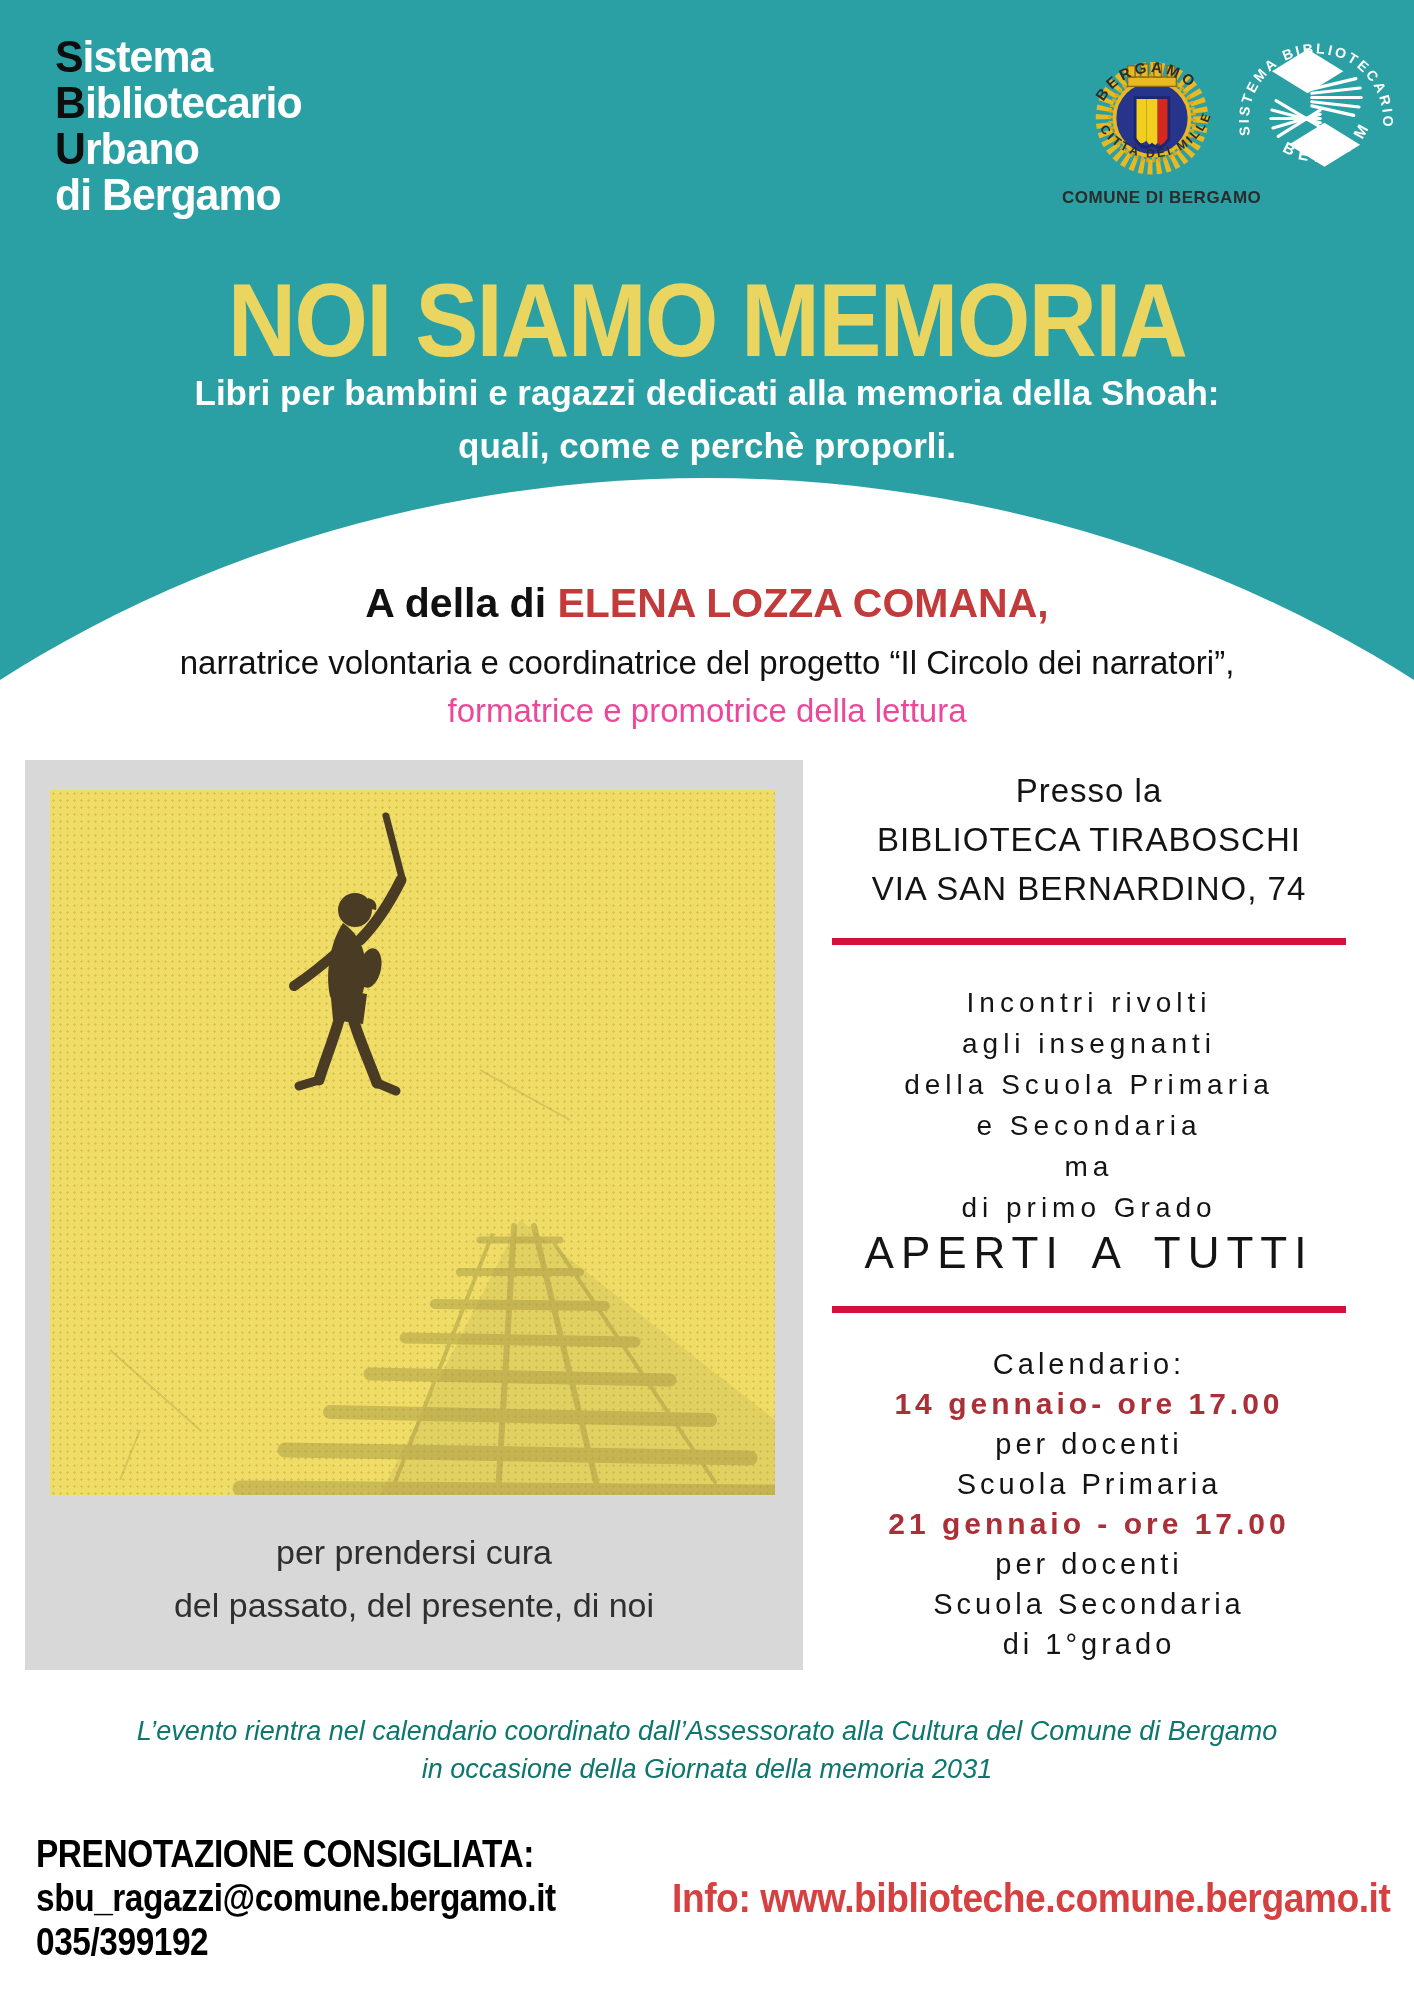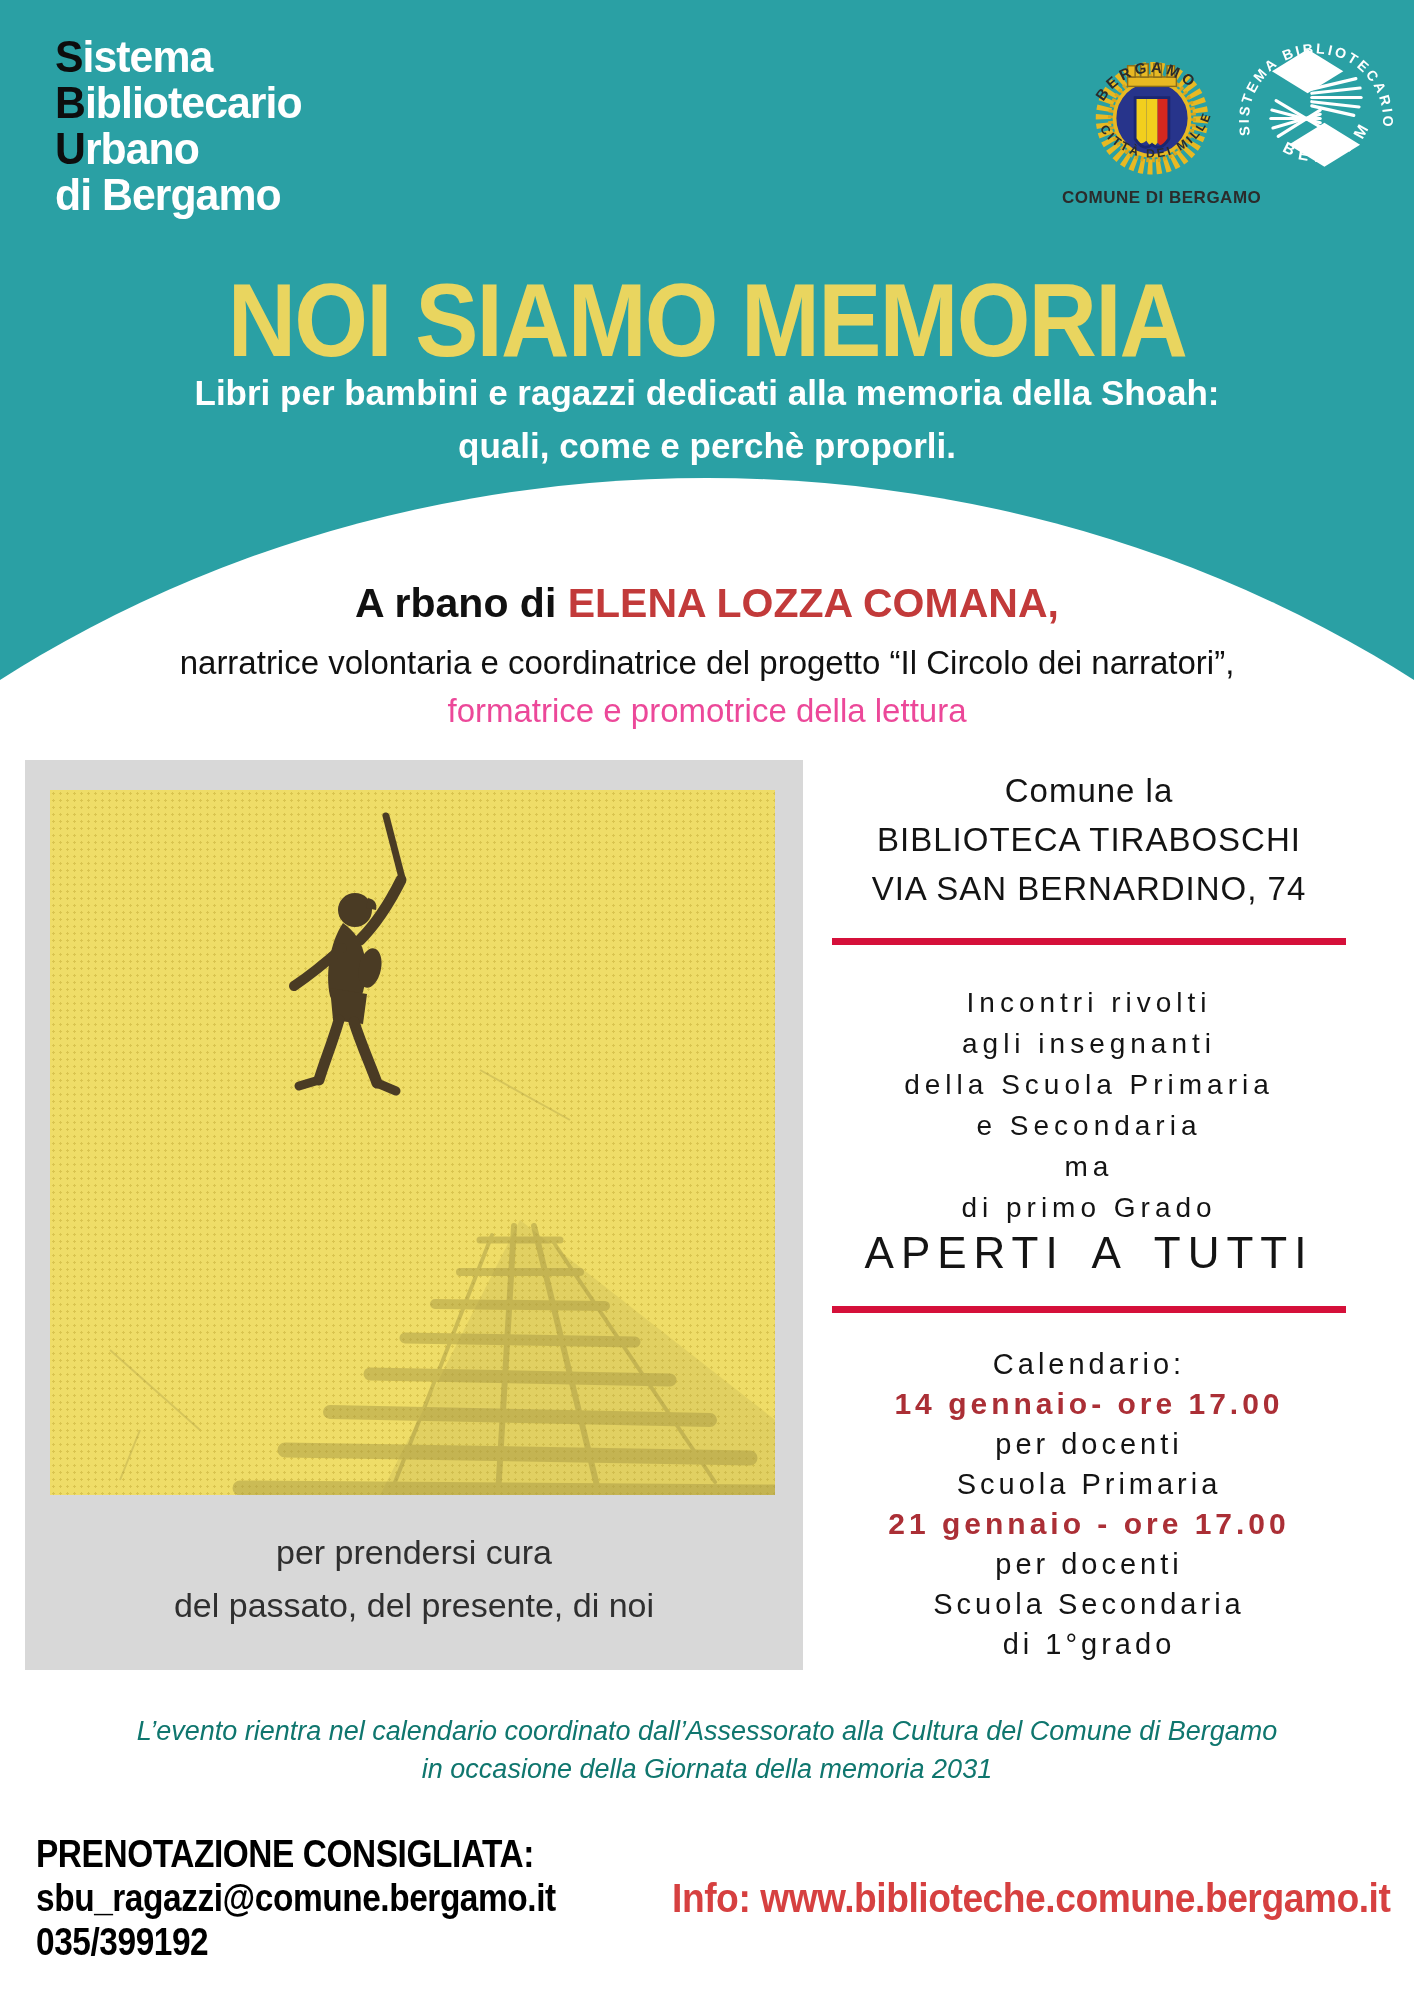--- a/index.html
+++ b/index.html
@@ -139,21 +139,21 @@
       </text>
     </svg>
   </div>
 
   <h1 class="main-title" style="margin:0">NOI SIAMO MEMORIA</h1>
   <div class="subtitle">
     <div>Libri per bambini e ragazzi dedicati alla memoria della Shoah:</div>
     <div>quali, come e perchè proporli.</div>
   </div>
 
-  <div class="curator-line1"><span>A rbano di </span><span class="name">ELENA LOZZA COMANA</span><span class="name">,</span></div>
+  <div class="curator-line1"><span>A della di </span><span class="name">ELENA LOZZA COMANA</span><span class="name">,</span></div>
   <div class="curator-line2">narratrice volontaria e coordinatrice del progetto “Il Circolo dei narratori”,</div>
   <div class="curator-line3">formatrice e promotrice della lettura</div>
 
   <section class="left-card">
     <div class="holo-img">
       <svg width="725" height="705" viewBox="0 0 725 705">
 
         <polygon points="470,430 725,630 725,705 330,705" fill="#b3a24c" opacity="0.22"></polygon>
 
         <g stroke="#a99a43" opacity="0.5" stroke-linecap="round">
@@ -194,21 +194,21 @@
       </svg>
     </div>
     <div class="card-caption">
       <div>per prendersi cura</div>
       <div>del passato, del presente, di noi</div>
     </div>
   </section>
 
   <section class="right-col">
     <div class="venue">
-      <div>Comune la</div>
+      <div>Presso la</div>
       <div>BIBLIOTECA TIRABOSCHI</div>
       <div>VIA SAN BERNARDINO, 74</div>
     </div>
     <div class="divider div1"></div>
     <div class="audience">
       <div>Incontri rivolti</div>
       <div>agli insegnanti</div>
       <div>della Scuola Primaria</div>
       <div>e Secondaria</div>
       <div>ma</div>

